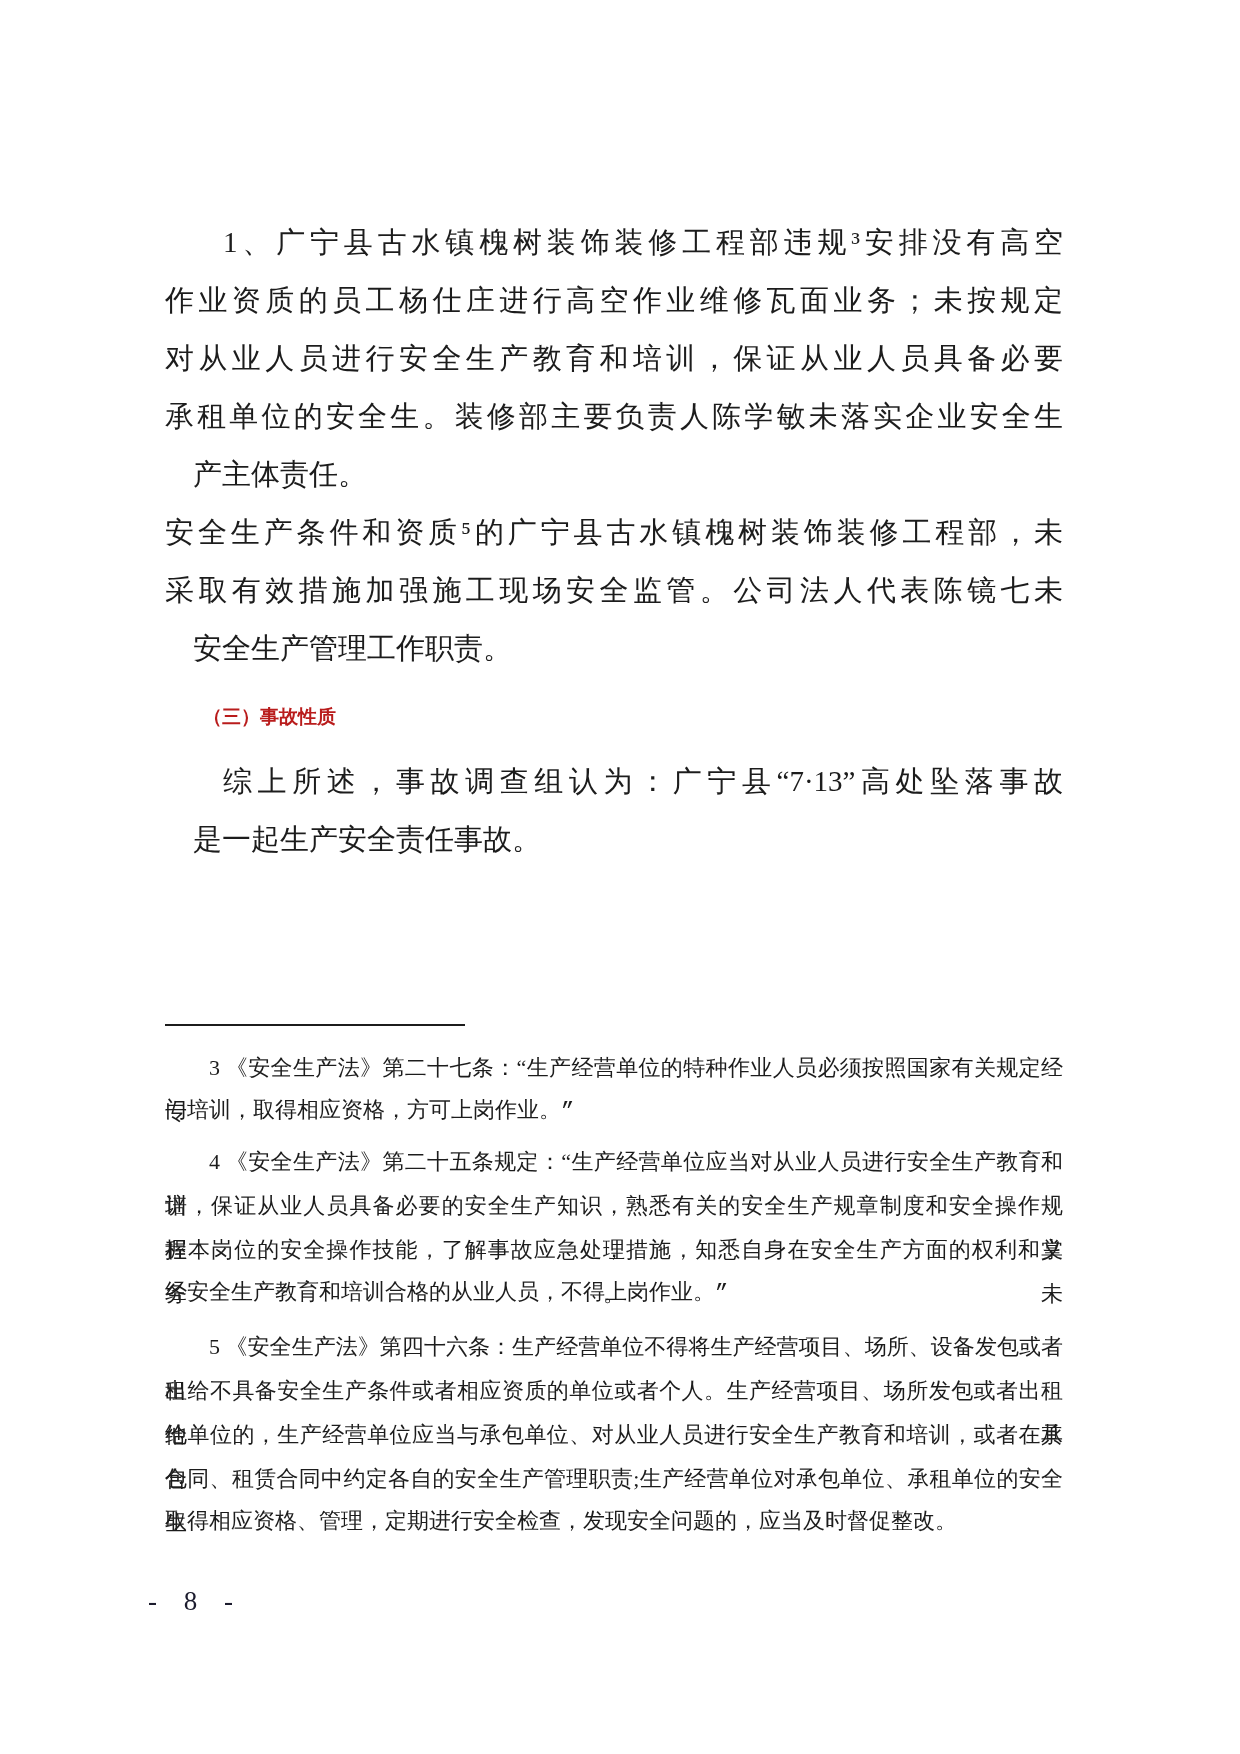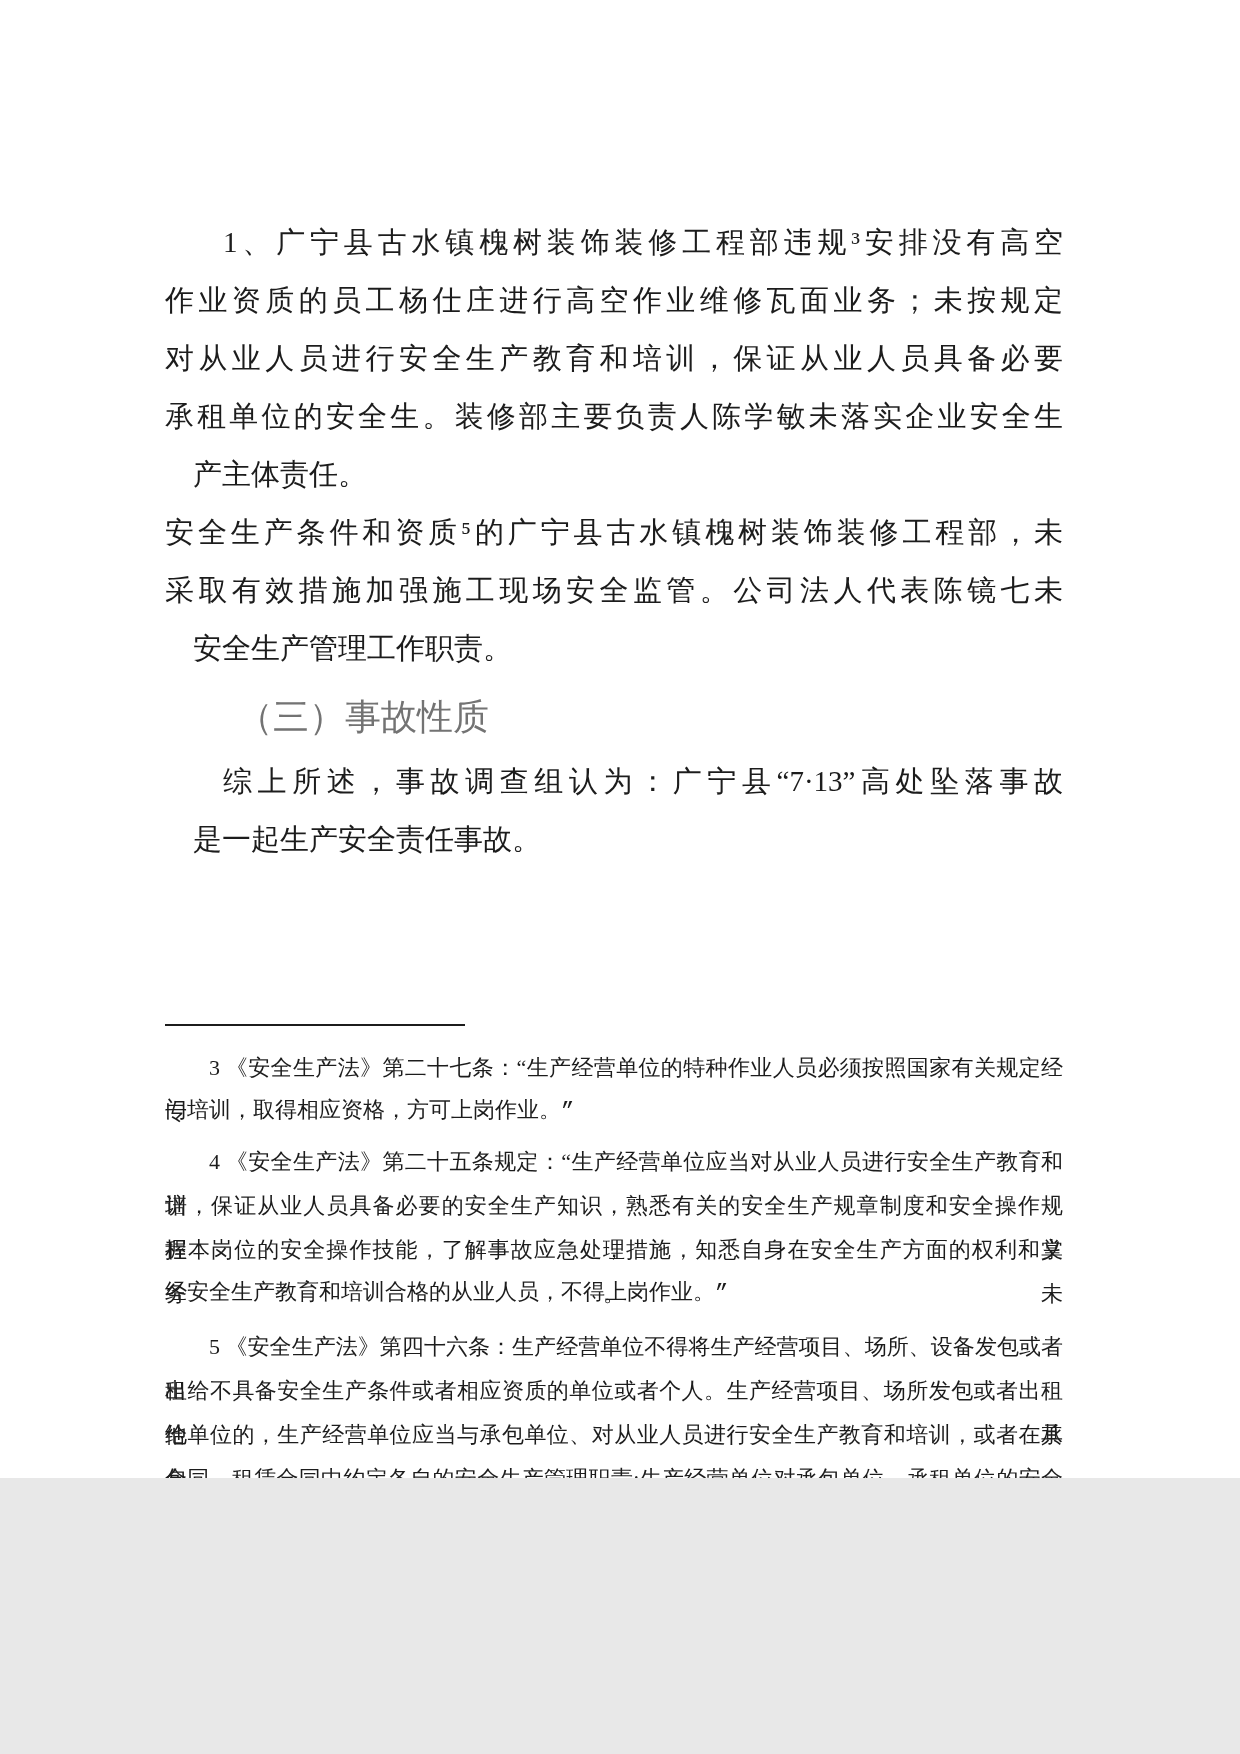--- a/index.html
+++ b/index.html
@@ -1,19 +1,19 @@
 <!DOCTYPE html>
 <html><head>
 <meta charset="utf-8">
 <style>
   html, body { margin: 0; padding: 0; background: #e8e8e8; }
   .page {
     position: relative;
     width: 1240px;
-    height: 1478px;
+    height: 1754px;
     margin: 0 auto;
     background: #ffffff;
     color: #1c1c1c;
     font-family: "Liberation Serif", "DejaVu Serif", serif;
     overflow: hidden;
   }
   .body-text {
     position: absolute;
     left: 165px;
     top: 213px;
@@ -25,27 +25,27 @@
     font-size: 29px;
     text-align: justify;
     text-align-last: justify;
     text-justify: inter-character;
   }
   .bline.pend { text-align-last: left; margin-left: 28px; }
   .indent2 { text-indent: 2em; }
   .heading {
     height: 58px;
     line-height: 58px;
-    font-size: 36px;
-    font-weight: normal;
+    font-size: 19px;
+    font-weight: bold;
     text-indent: 2em;
     margin-top: 11px;
     margin-bottom: 6px;
     font-family: "Liberation Sans", "DejaVu Sans", sans-serif;
-    color: #737373;
+    color: #b91c1c;
   }
   .fn-sep {
     position: absolute;
     left: 165px;
     top: 1024px;
     width: 300px;
     height: 0;
     border-top: 2px solid #1c1c1c;
   }
   .footnotes {

